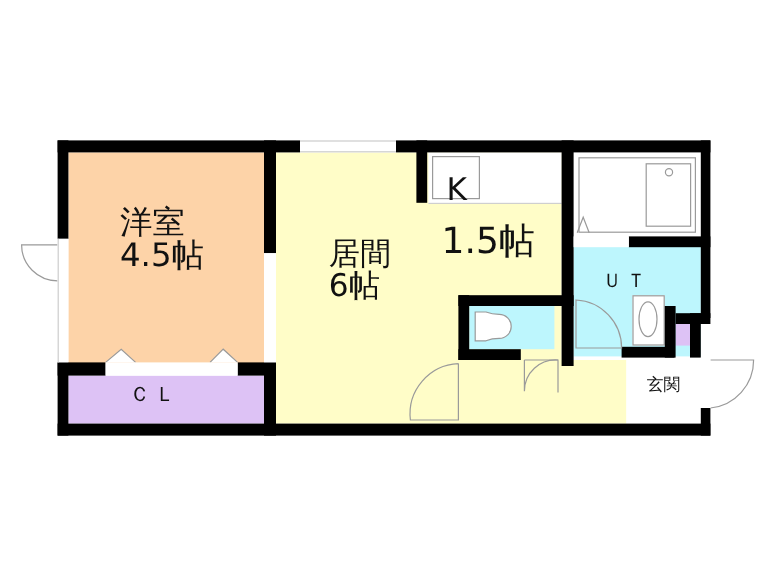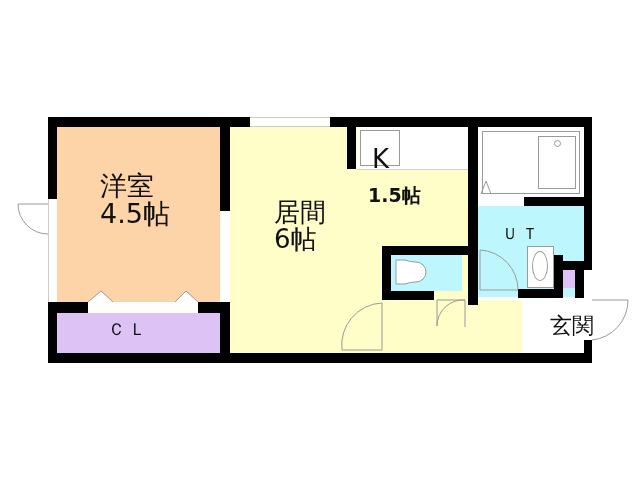--- a/index.html
+++ b/index.html
@@ -83,15 +83,15 @@
 <div class="abs" style="left:88px;top:302px;width:110px;height:11px;background:#fff;"></div>
 <div class="abs" style="left:478px;top:197px;width:46px;height:9px;background:#fff;"></div>
 <div class="abs" style="left:584px;top:298px;width:8px;height:42px;background:#fff;"></div>
 
 <div class="room-label" style="left:100px;top:172px;font-size:27px;">洋室
 4.5帖</div>
 <div class="room-label" style="left:108px;top:321px;font-size:17px;letter-spacing:4px;">ＣＬ</div>
 <div class="room-label" style="left:274px;top:199px;font-size:26px;">居間
 6帖</div>
 <div class="room-label" style="left:372px;top:146px;font-size:26px;">K</div>
-<div class="room-label" style="left:368px;top:186px;font-size:19px;font-weight:bold;">1.5帖</div>
+<div class="room-label" style="left:368px;top:186px;font-size:30px;">1.5帖</div>
 <div class="room-label" style="left:502px;top:226px;font-size:16px;letter-spacing:4px;">ＵＴ</div>
-<div class="room-label" style="left:550px;top:314px;font-size:22px;">玄関</div>
+<div class="room-label" style="left:539px;top:314px;font-size:14px;">玄関</div>
 
 </body></html>

